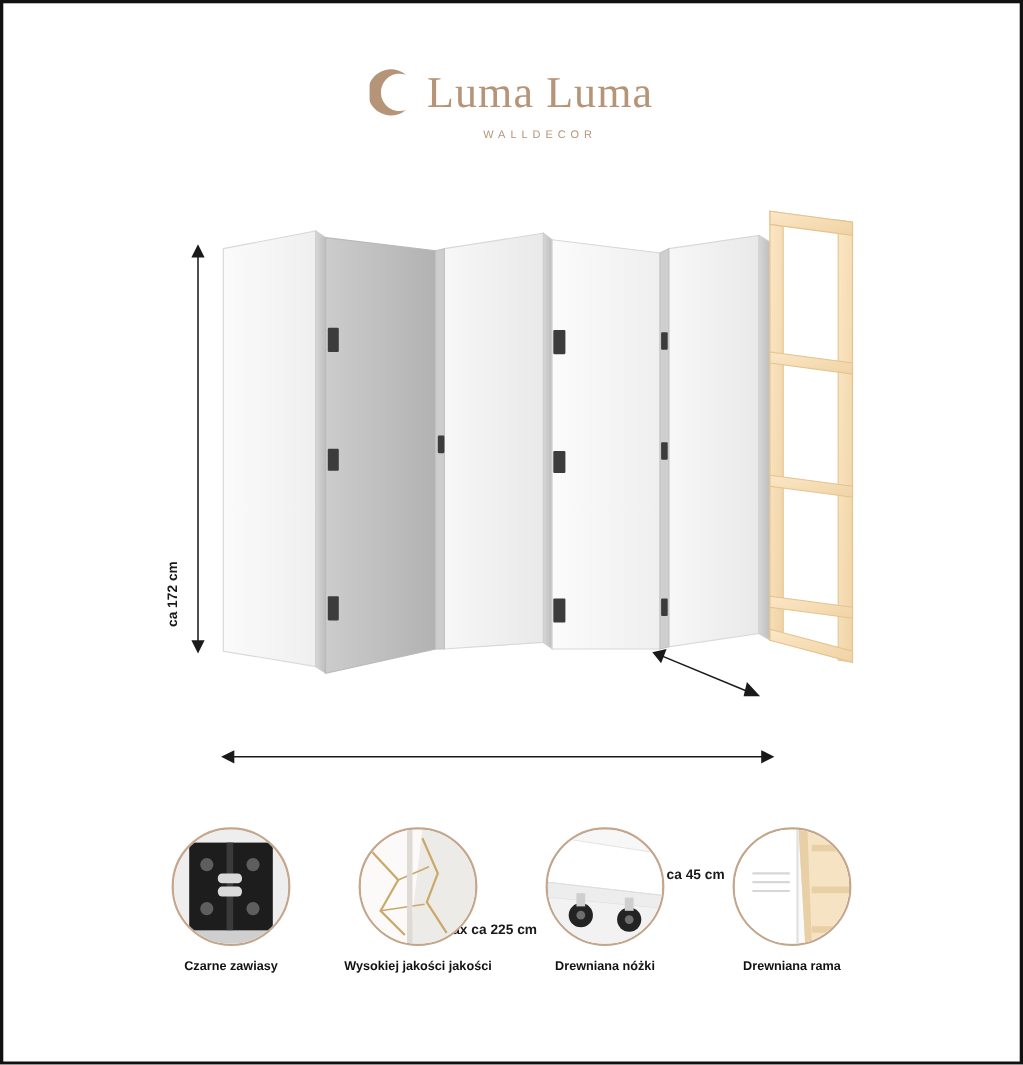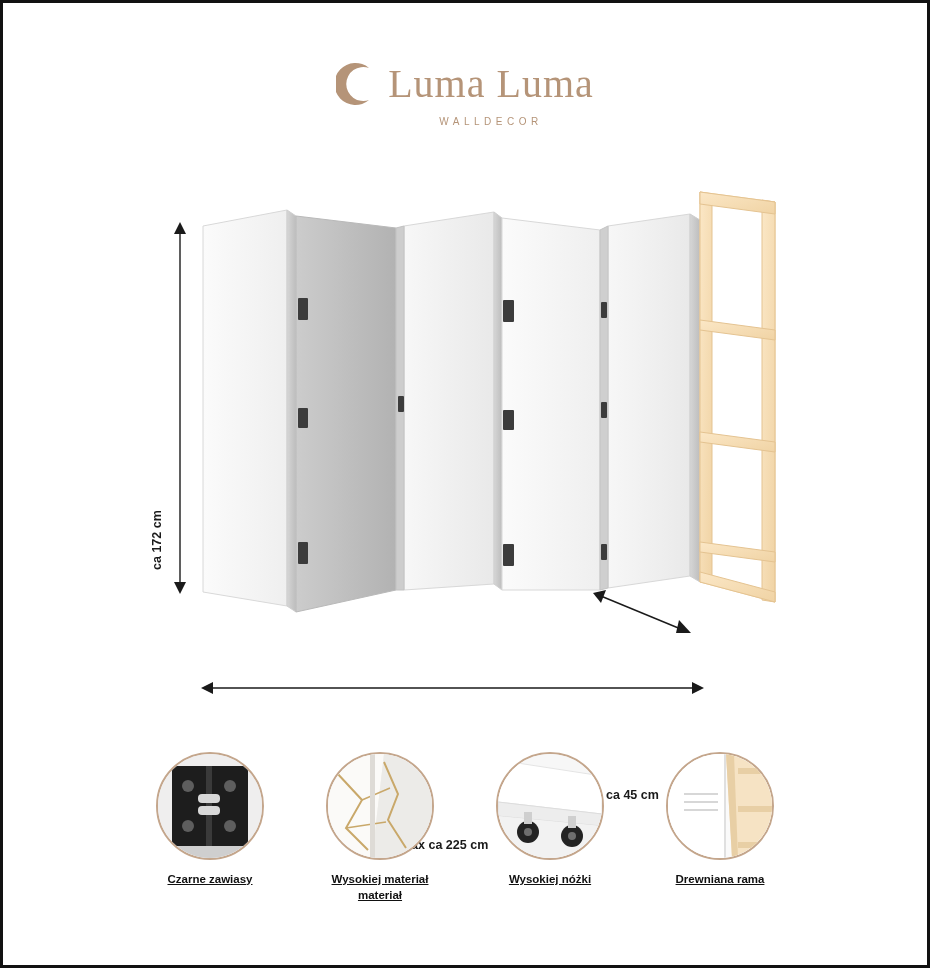--- a/index.html
+++ b/index.html
@@ -116,21 +116,20 @@
     position: relative;
     background: #f2f2f2;
   }
   .circle svg, .circle .inner { position: absolute; left: 0; top: 0; }
   .feature-label {
     margin-top: 12px;
     font-size: 11.5px;
     font-weight: bold;
     color: #111111;
     line-height: 1.35;
-    text-decoration: underline;
   }
 </style>
 </head>
 <body>
 
 <div class="page">
   <div class="page-border"></div>
 
   <div class="brand">
     <div class="brand-row">
@@ -274,39 +273,39 @@
           <rect x="0" y="0" width="104" height="104" fill="#f3f0ec"></rect>
           <polygon points="0,0 56,0 44,104 0,104" fill="#fbfaf8"></polygon>
           <polygon points="56,0 104,0 104,104 44,104" fill="#ecebe8"></polygon>
           <path d="M8 18 L34 46 L18 74 L40 96" stroke="#c9a86a" stroke-width="2" fill="none"></path>
           <path d="M56 8 L70 40 L60 66 L78 94" stroke="#c9a86a" stroke-width="2" fill="none"></path>
           <path d="M34 46 L62 34" stroke="#c9a86a" stroke-width="1.5" fill="none"></path>
           <path d="M18 74 L58 68" stroke="#c9a86a" stroke-width="1.5" fill="none"></path>
           <rect x="42" y="0" width="5" height="104" fill="#dedbd6"></rect>
         </svg>
       </div>
-      <div class="feature-label">Wysokiej materiał materiał</div>
+      <div class="feature-label">Wysokiej jakości jakości</div>
     </div>
 
     <div class="feature">
       <div class="circle">
         <svg width="104" height="104" viewBox="0 0 104 104">
           <rect x="0" y="0" width="104" height="104" fill="#f7f7f7"></rect>
           <polygon points="0,6 104,22 104,60 0,48" fill="#ffffff" stroke="#e4e4e4"></polygon>
           <polygon points="0,48 104,60 104,72 0,62" fill="#ededed" stroke="#dddddd"></polygon>
           <polygon points="0,62 104,72 104,104 0,104" fill="#f2f2f2"></polygon>
           <circle cx="30" cy="78" r="11" fill="#232323"></circle>
           <circle cx="30" cy="78" r="4" fill="#6e6e6e"></circle>
           <circle cx="74" cy="82" r="11" fill="#232323"></circle>
           <circle cx="74" cy="82" r="4" fill="#6e6e6e"></circle>
           <rect x="26" y="58" width="8" height="12" fill="#cfcfcf"></rect>
           <rect x="70" y="62" width="8" height="12" fill="#cfcfcf"></rect>
         </svg>
       </div>
-      <div class="feature-label">Wysokiej nóżki</div>
+      <div class="feature-label">Drewniana nóżki</div>
     </div>
 
     <div class="feature">
       <div class="circle">
         <svg width="104" height="104" viewBox="0 0 104 104">
           <rect x="0" y="0" width="104" height="104" fill="#fafafa"></rect>
           <polygon points="58,0 104,0 104,104 64,104" fill="#f6e3c4"></polygon>
           <polygon points="58,0 66,0 70,104 64,104" fill="#e8cfa5"></polygon>
           <rect x="70" y="14" width="34" height="6" fill="#e8cfa5"></rect>
           <rect x="70" y="52" width="34" height="6" fill="#e8cfa5"></rect>

